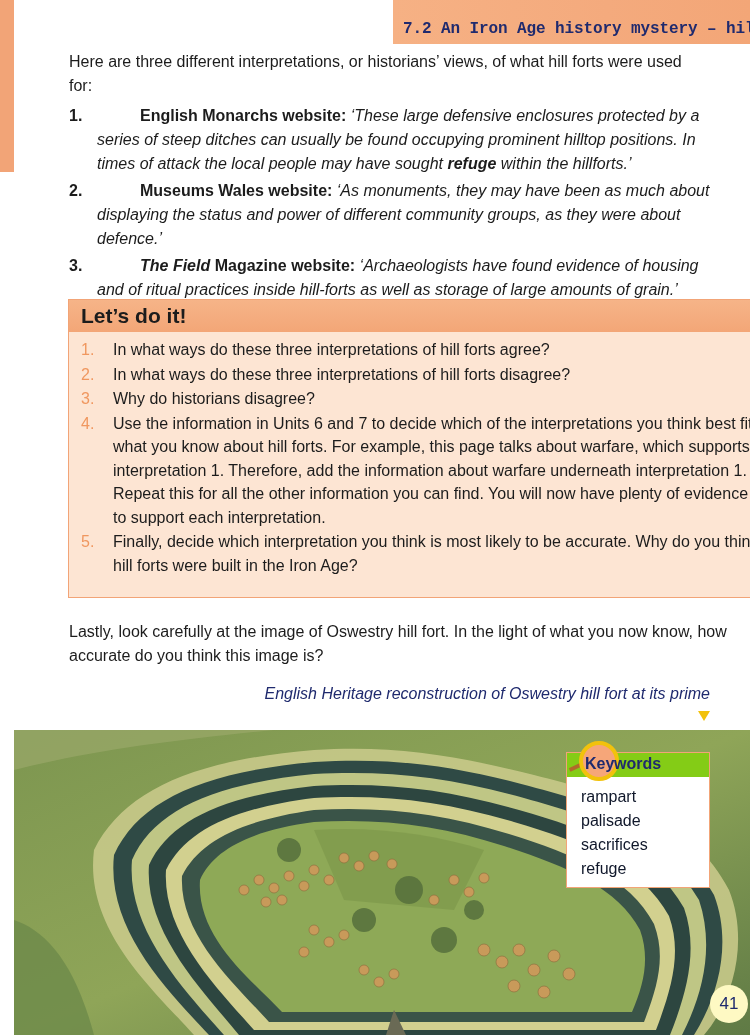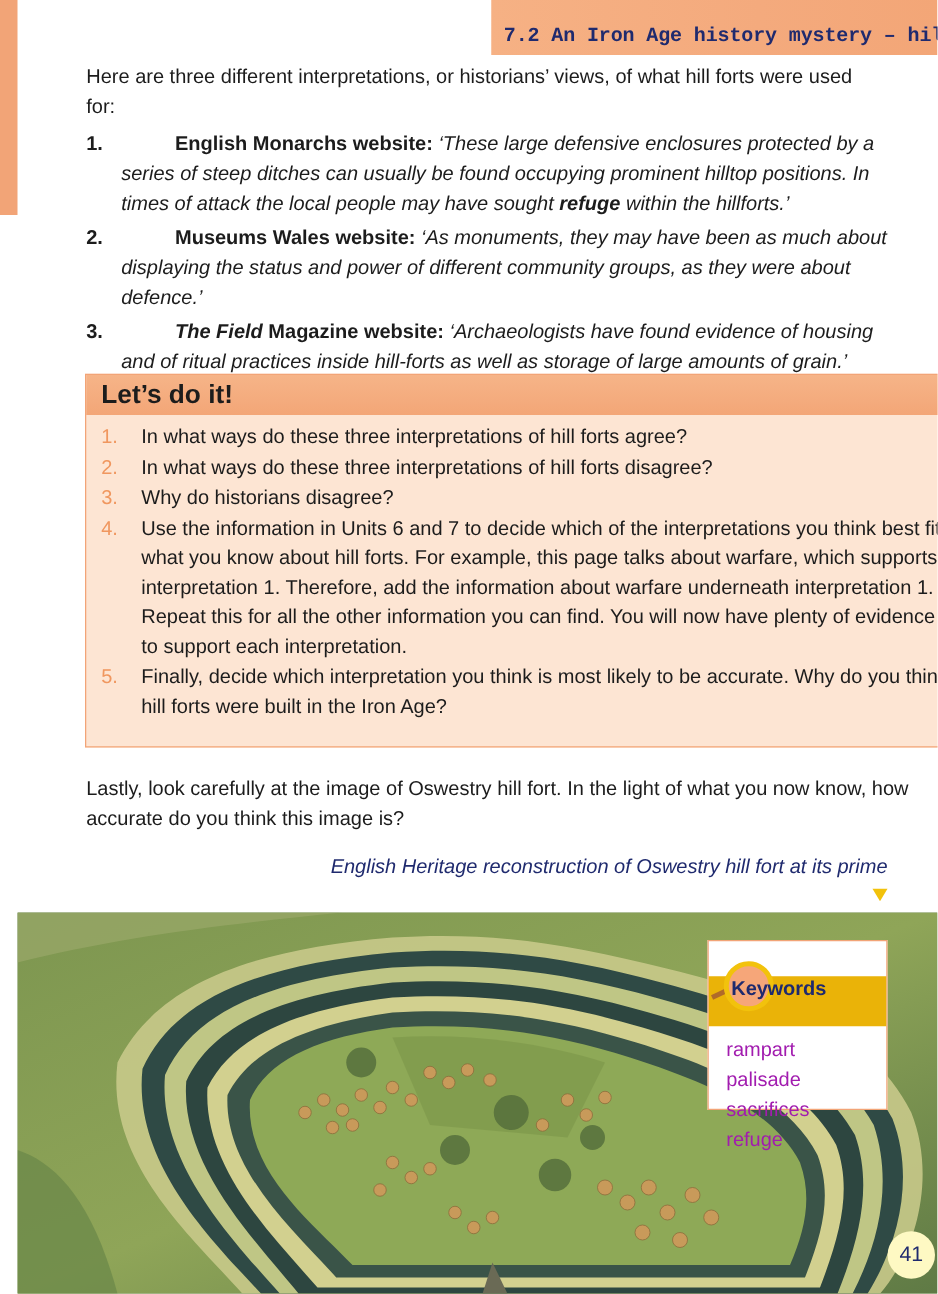--- a/index.html
+++ b/index.html
@@ -75,38 +75,38 @@
       position: absolute; left: 14px; top: 730px; width: 736px; height: 305px; overflow: hidden;
       background: #6f8a48;
     }
     .illustration svg { display: block; }
 
     .keywords {
       position: absolute; left: 566px; top: 752px; width: 144px; height: 136px;
       background: #ffffff; border: 1px solid #f2a477; box-sizing: border-box;
     }
     .keywords-head {
-      height: 40px; background: #eab308; position: relative; margin-top: 28px;
+      height: 24px; background: #84cc16; position: relative;
     }
     .kw-circle {
       position: absolute; left: 12px; top: -12px; width: 40px; height: 40px; border-radius: 50%;
       border: 4px solid #f2c20c; box-sizing: border-box; background: #f6a679;
     }
     .kw-handle {
       position: absolute; left: 2px; top: 12px; width: 14px; height: 4px; background: #b06a2a;
       transform: rotate(-25deg);
     }
     .kw-key {
       position: absolute; left: 18px; top: 2px; font-size: 16px; font-weight: bold; color: #1f2a6e;
     }
     .kw-words {
       position: absolute; left: 47px; top: 2px; font-size: 16px; font-weight: bold; color: #1f2a6e;
     }
     .kw-list { margin: 0; padding: 8px 0 0 14px; list-style: none; }
-    .kw-list li { font-size: 16px; line-height: 24px; color: #a21caf; }
+    .kw-list li { font-size: 16px; line-height: 24px; color: #0f172a; }
 
     .page-num {
       position: absolute; left: 710px; top: 985px; width: 38px; height: 38px; border-radius: 50%;
       background: #fef9c3; color: #1f2a6e; font-weight: normal; font-size: 17px;
       display: flex; align-items: center; justify-content: center;
     }
   </style>
 </head>
 <body>
 

